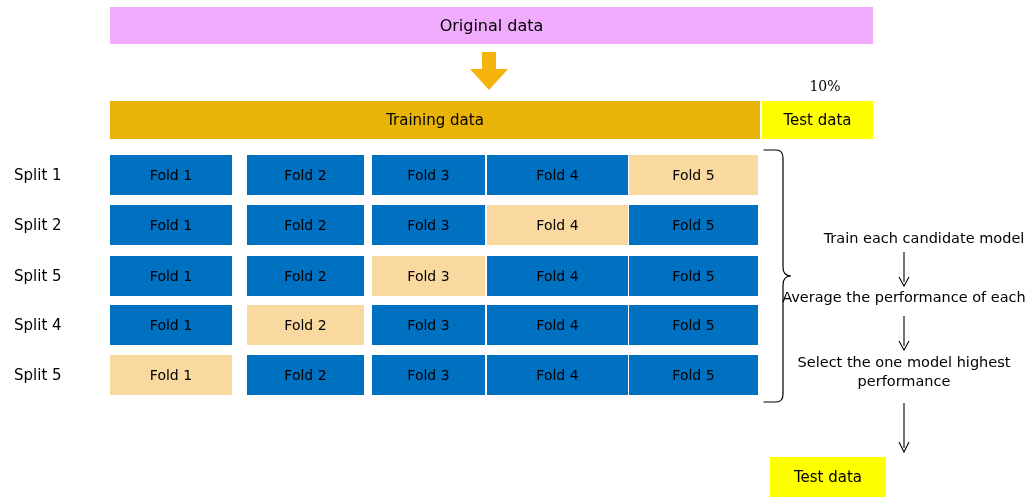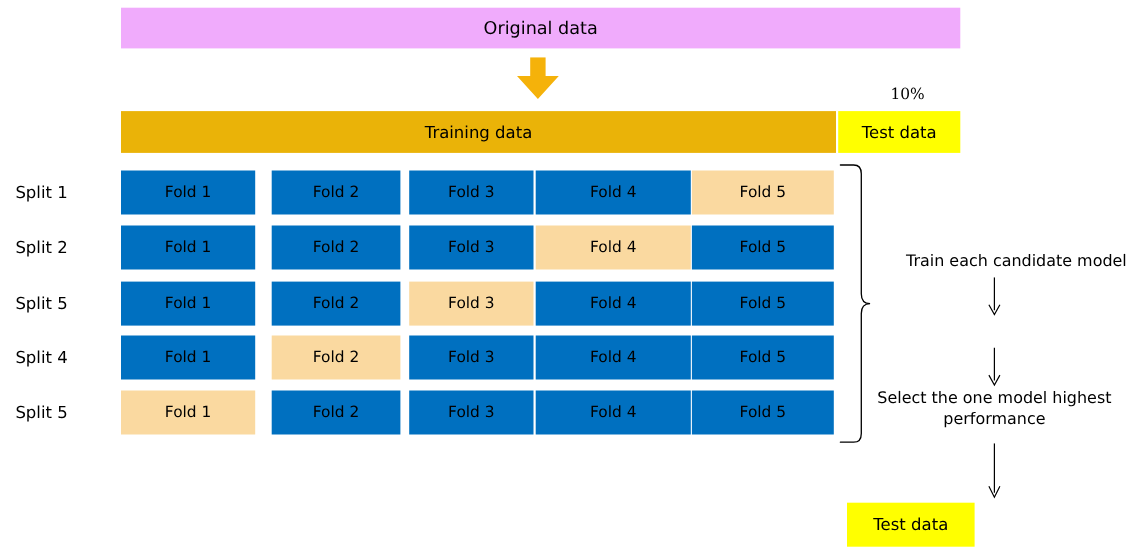--- a/index.html
+++ b/index.html
@@ -175,20 +175,21 @@
       <div class="fold fold-blue" style="left: 629px; top: 355px; width: 129px;">Fold 5</div>
     </div>
 
   <div id="brace">
     <svg width="30" height="256" viewBox="0 0 30 256" fill="none" stroke="#000000" stroke-width="1.2" stroke-linecap="round">
       <path d="M2,2 L14,2 Q21,2 21,10 L21,119 Q21,128 29,128 Q21,128 21,137 L21,246 Q21,254 14,254 L2,254"></path>
     </svg>
   </div>
 
   <div class="step-text" id="step-train">Train each candidate model</div>
+  <div class="step-text" id="step-average">Average the performance of each</div>
   <div class="step-text" id="step-select">Select the one model highest performance</div>
 
   <div class="thin-arrow" id="arrow-1">
     <svg width="18" height="36" viewBox="0 0 18 36" stroke="#000000" stroke-width="1.1" fill="none">
       <line x1="9" y1="0" x2="9" y2="30"></line>
       <polyline points="4,25 9,34 14,25"></polyline>
     </svg>
   </div>
   <div class="thin-arrow" id="arrow-2">
     <svg width="18" height="36" viewBox="0 0 18 36" stroke="#000000" stroke-width="1.1" fill="none">

